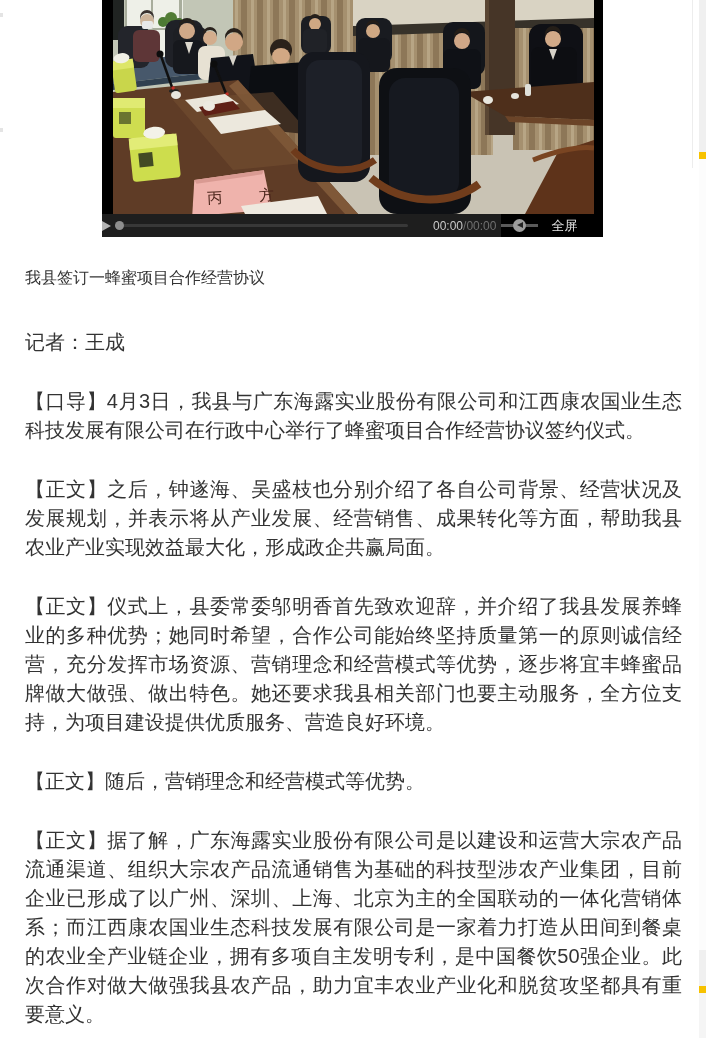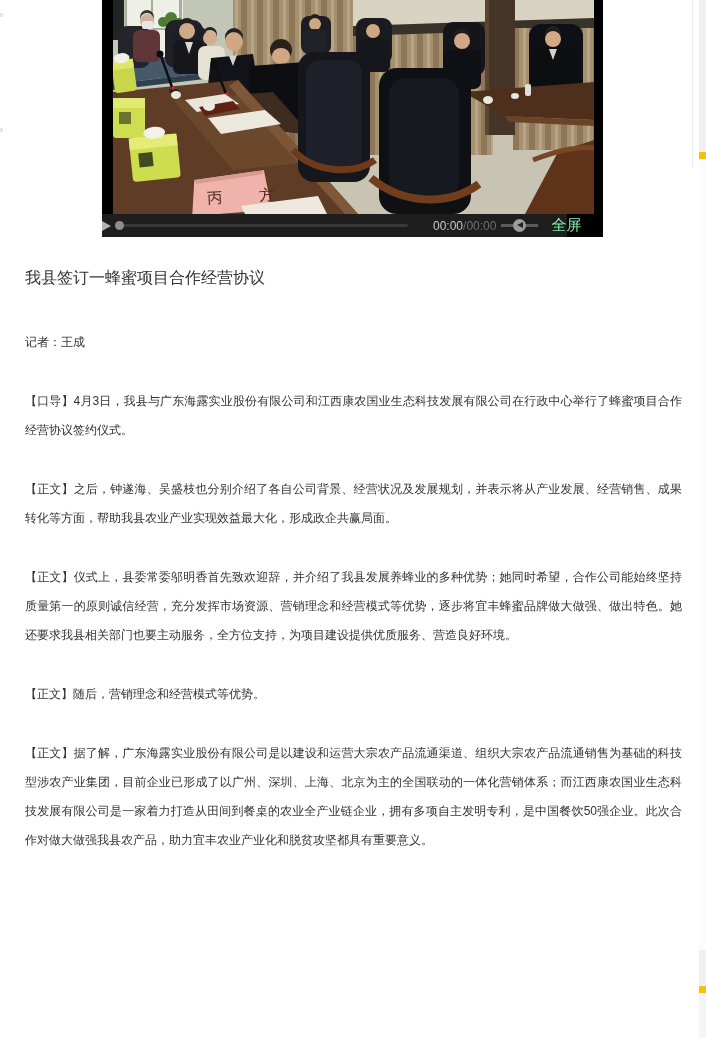--- a/index.html
+++ b/index.html
@@ -6,36 +6,36 @@
   body{
     width:706px;height:1038px;position:relative;overflow:hidden;
     background:#ffffff;
     font-family:"Liberation Sans","DejaVu Sans",sans-serif;
     color:#333333;
   }
   
   .video-player{position:absolute;left:102px;top:0;width:501px;height:237px;background:#000;}
   .video-screen{position:absolute;left:0;top:0;width:501px;height:214px;background:#000;overflow:hidden;}
   .video-screen svg{position:absolute;left:11px;top:0;}
-  .controls{position:absolute;left:0;top:214px;width:465px;height:23px;background:#1e1e1e;display:flex;align-items:center;}
+  .controls{position:absolute;left:0;top:214px;width:399px;height:23px;background:#1e1e1e;display:flex;align-items:center;}
   .play-btn{width:28px;display:flex;justify-content:center;align-items:center;cursor:pointer;}
   .tri{width:0;height:0;border-left:9px solid #b4b4b4;border-top:5.5px solid transparent;border-bottom:5.5px solid transparent;}
   .progress{position:relative;flex:0 0 293px;height:3px;margin-left:4px;background:#383838;border-radius:2px;}
   .knob{position:absolute;left:0;top:-3px;width:9px;height:9px;border-radius:50%;background:#8d8d8d;}
   .time{margin-left:25px;font-size:12px;color:#c9c9c9;white-space:nowrap;}
   .t-sep,.t-tot{color:#6f6f6f;}
   .volume{margin-left:5px;display:flex;align-items:center;cursor:pointer;}
   .vol-line{width:13px;height:3px;background:#5a5a5a;display:block;}
   .vol-knob{width:13px;height:13px;border-radius:50%;background:#9c9c9c;margin:0 -1px;position:relative;display:block;z-index:1;}
   .spk{position:absolute;left:4px;top:3px;width:0;height:0;border-right:6px solid #222;border-top:3.5px solid transparent;border-bottom:3.5px solid transparent;}
-  .fullscreen{margin-left:13px;font-size:15px;color:#86efac;cursor:pointer;white-space:nowrap;}
+  .fullscreen{margin-left:13px;font-size:13px;color:#e5e5e5;cursor:pointer;white-space:nowrap;}
   
   .article{position:absolute;left:0;top:237px;width:706px;box-sizing:border-box;padding:0 24px 0 25px;}
   .title{font-size:16px;line-height:29px;text-align:left;margin:26px 0 36px;color:#333;}
-  .para{font-size:12px;line-height:29px;margin:0 0 30px;color:#333;text-align:justify;}
+  .para{font-size:20px;line-height:29px;margin:0 0 30px;color:#333;text-align:justify;}
   
   .scrollbar{position:absolute;right:0;top:0;width:7px;height:1038px;}
   .scrollbar i{position:absolute;left:0;width:7px;display:block;}
   .sb-top{top:0;height:152px;background:#f0f0f0;}
   .sb-m1{top:152px;height:7px;background:#f7c200;}
   .sb-mid{top:159px;height:791px;background:#fcfcfc;}
   .sb-b1{top:950px;height:36px;background:#f0f0f0;}
   .sb-m2{top:986px;height:7px;background:#f7c200;}
   .sb-b2{top:993px;height:45px;background:#f5f5f5;}
   .edge-line{position:absolute;left:692px;top:0;width:1px;height:168px;background:#ededed;}

